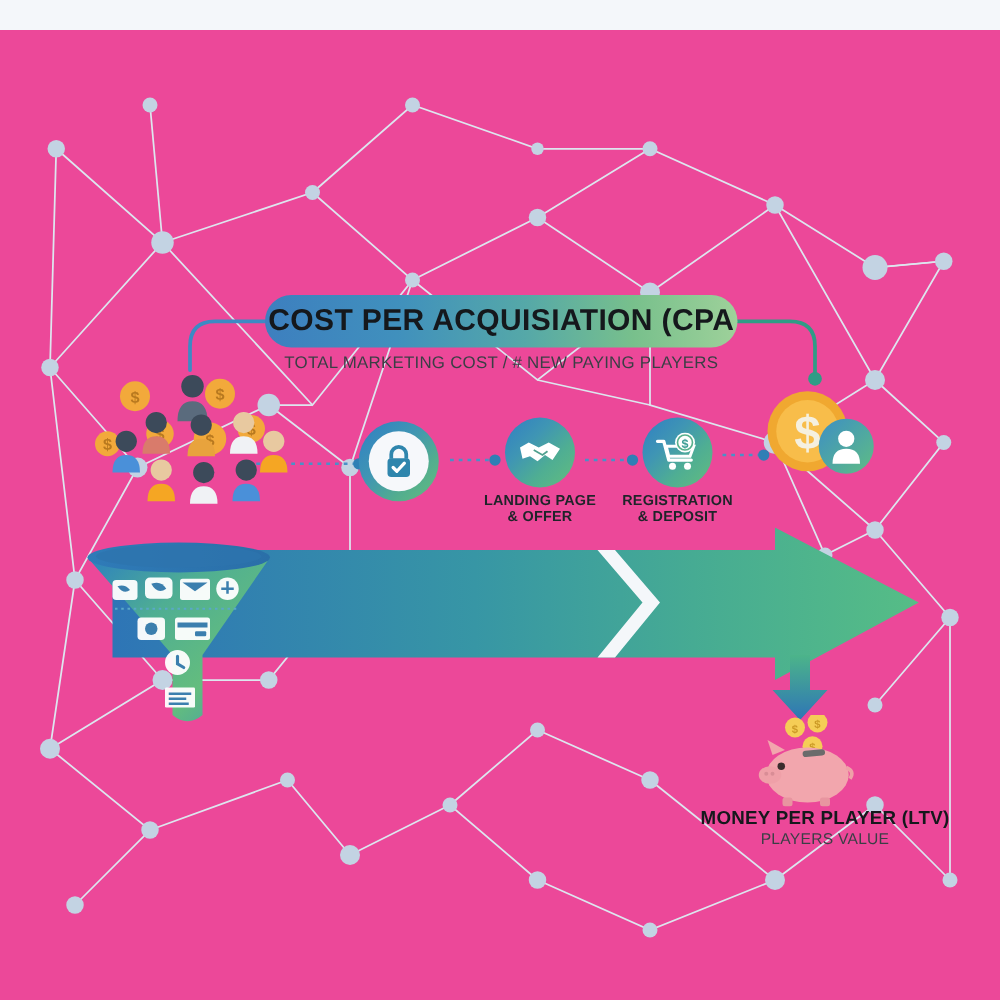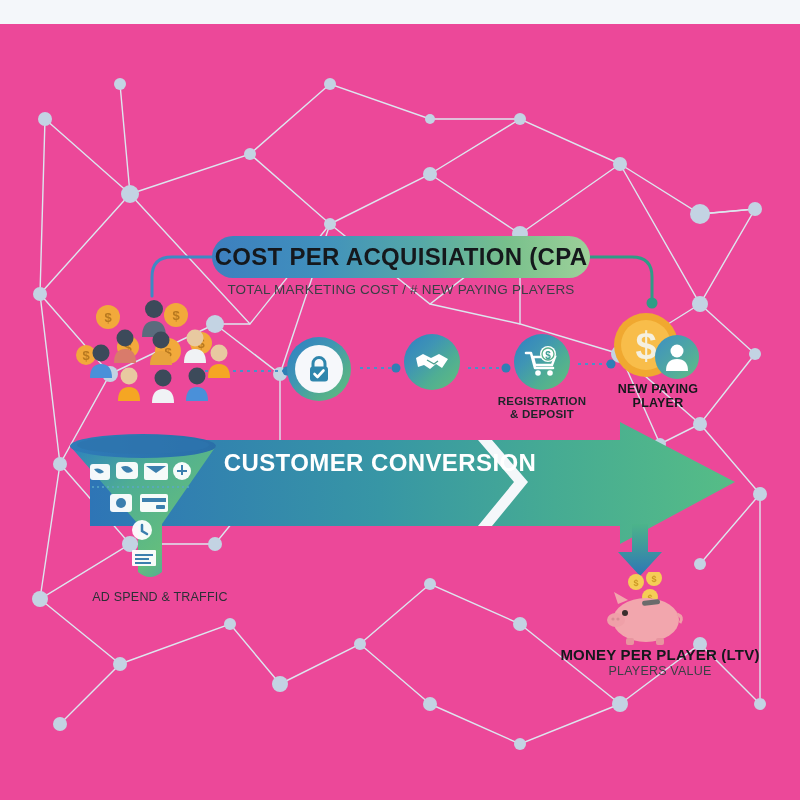--- a/index.html
+++ b/index.html
@@ -227,21 +227,20 @@
       <linearGradient id="arrGrad" x1="0" y1="0" x2="1" y2="0">
         <stop offset="0%" stop-color="#2e75b6"></stop>
         <stop offset="45%" stop-color="#3796a5"></stop>
         <stop offset="72%" stop-color="#46ab93"></stop>
         <stop offset="100%" stop-color="#56bd86"></stop>
       </linearGradient>
     </defs>
     <path d="M30,18 L560,18 L560,0 L675,60 L560,122 L560,104 L30,104 Z" fill="url(#arrGrad)"></path>
     <path d="M432,18 L468,60 L432,104 L418,104 L454,60 L418,18 Z" fill="#f4f7fa"></path>
   </svg>
-  <div class="lbl" id="arrow-label">CUSTOMER CONVERSION</div>
 
   <svg class="abs" style="left:58px;top:408px;width:190px;height:160px;" viewBox="0 0 190 160">
     <defs>
       <linearGradient id="funGrad" x1="0" y1="0" x2="1" y2="1">
         <stop offset="0%" stop-color="#2c80c0"></stop>
         <stop offset="35%" stop-color="#4fae93"></stop>
         <stop offset="70%" stop-color="#63bd7e"></stop>
         <stop offset="100%" stop-color="#3f96b0"></stop>
       </linearGradient>
       <linearGradient id="funTop" x1="0" y1="0" x2="1" y2="0">
@@ -272,37 +271,40 @@
       <rect x="98" y="73" width="9" height="4" rx="1"></rect>
       <path d="M84,93 l0,6 l5,3" stroke="#3b7fae" stroke-width="2.5" fill="none" stroke-linecap="round"></path>
       <rect x="77" y="122" width="18" height="2"></rect>
       <rect x="77" y="126" width="14" height="2"></rect>
       <rect x="77" y="130" width="16" height="2"></rect>
     </g>
     <g stroke="#5aa8c8" stroke-width="1.5" stroke-dasharray="2 3" fill="none">
       <line x1="34" y1="55" x2="132" y2="55"></line>
     </g>
   </svg>
-  <div class="lbl" id="ad-lbl">AD SPEND &amp; TRAFFIC</div>
 
   <div class="step-circle ring" style="left:287px;top:313px;">
     <div class="hole">
       <svg width="30" height="30" viewBox="0 0 30 30">
         <path d="M9,13 L9,9.5 A6,6 0 0 1 21,9.5 L21,13" stroke="#2f86ad" stroke-width="3" fill="none"></path>
         <rect x="6" y="12.5" width="18" height="15" rx="3" fill="#2f86ad"></rect>
         <path d="M10.5,20 L13.5,23 L19.5,16.5" stroke="#ffffff" stroke-width="2.6" fill="none" stroke-linecap="round" stroke-linejoin="round"></path>
       </svg>
     </div>
   </div>
 
   <div class="step-circle solid" style="left:404px;top:310px;">
     <svg width="36" height="30" viewBox="0 0 36 30">
       <path d="M2,11 L9,7 L17,11 L25,7 L34,12 L28,21 L22,17 L16,22 L10,18 L4,20 Z" fill="#ffffff"></path>
       <path d="M13,13 L20,17 L24,14" stroke="#4fa08f" stroke-width="1.4" fill="none"></path>
     </svg>
+  </div>
+  <div class="lbl step-lbl" style="left:372px;top:371px;width:120px;">
+    <span>LANDING PAGE</span><br>
+    <span>&amp; OFFER</span>
   </div>
 
   <div class="step-circle solid" style="left:514px;top:310px;">
     <svg width="36" height="32" viewBox="0 0 36 32">
       <path d="M2,7 L7,7 L11,22 L29,22" stroke="#ffffff" stroke-width="2.6" fill="none" stroke-linecap="round" stroke-linejoin="round"></path>
       <path d="M9,11 L31,11 L28,19 L11,19 Z" fill="none" stroke="#ffffff" stroke-width="2.4"></path>
       <circle cx="14" cy="27" r="2.8" fill="#ffffff"></circle>
       <circle cx="26" cy="27" r="2.8" fill="#ffffff"></circle>
       <circle cx="24" cy="8" r="8" fill="#ffffff"></circle>
       <circle cx="24" cy="8" r="6" fill="none" stroke="#58b08c" stroke-width="1.3"></circle>
@@ -321,24 +323,20 @@
     <circle cx="69" cy="46" r="22" fill="url(#pgrad)"></circle>
     <defs>
       <linearGradient id="pgrad" x1="0" y1="0" x2="1" y2="1">
         <stop offset="0%" stop-color="#3d8fc4"></stop>
         <stop offset="100%" stop-color="#5fbd84"></stop>
       </linearGradient>
     </defs>
     <circle cx="69" cy="40" r="6.5" fill="#ffffff"></circle>
     <path d="M58,60 Q58,48 69,48 Q80,48 80,60 Z" fill="#ffffff"></path>
   </svg>
-  <div class="lbl" id="npp-lbl">
-    <span>NEW PAYING</span><br>
-    <span>PLAYER</span>
-  </div>
 
   <svg class="abs" style="left:610px;top:500px;width:60px;height:56px;" viewBox="0 0 60 56">
     <defs>
       <linearGradient id="dnGrad" x1="0" y1="0" x2="0" y2="1">
         <stop offset="0%" stop-color="#4cb48a"></stop>
         <stop offset="100%" stop-color="#2e75b6"></stop>
       </linearGradient>
     </defs>
     <path d="M22,0 L38,0 L38,28 L52,28 L30,52 L8,28 L22,28 Z" fill="url(#dnGrad)"></path>
   </svg>

